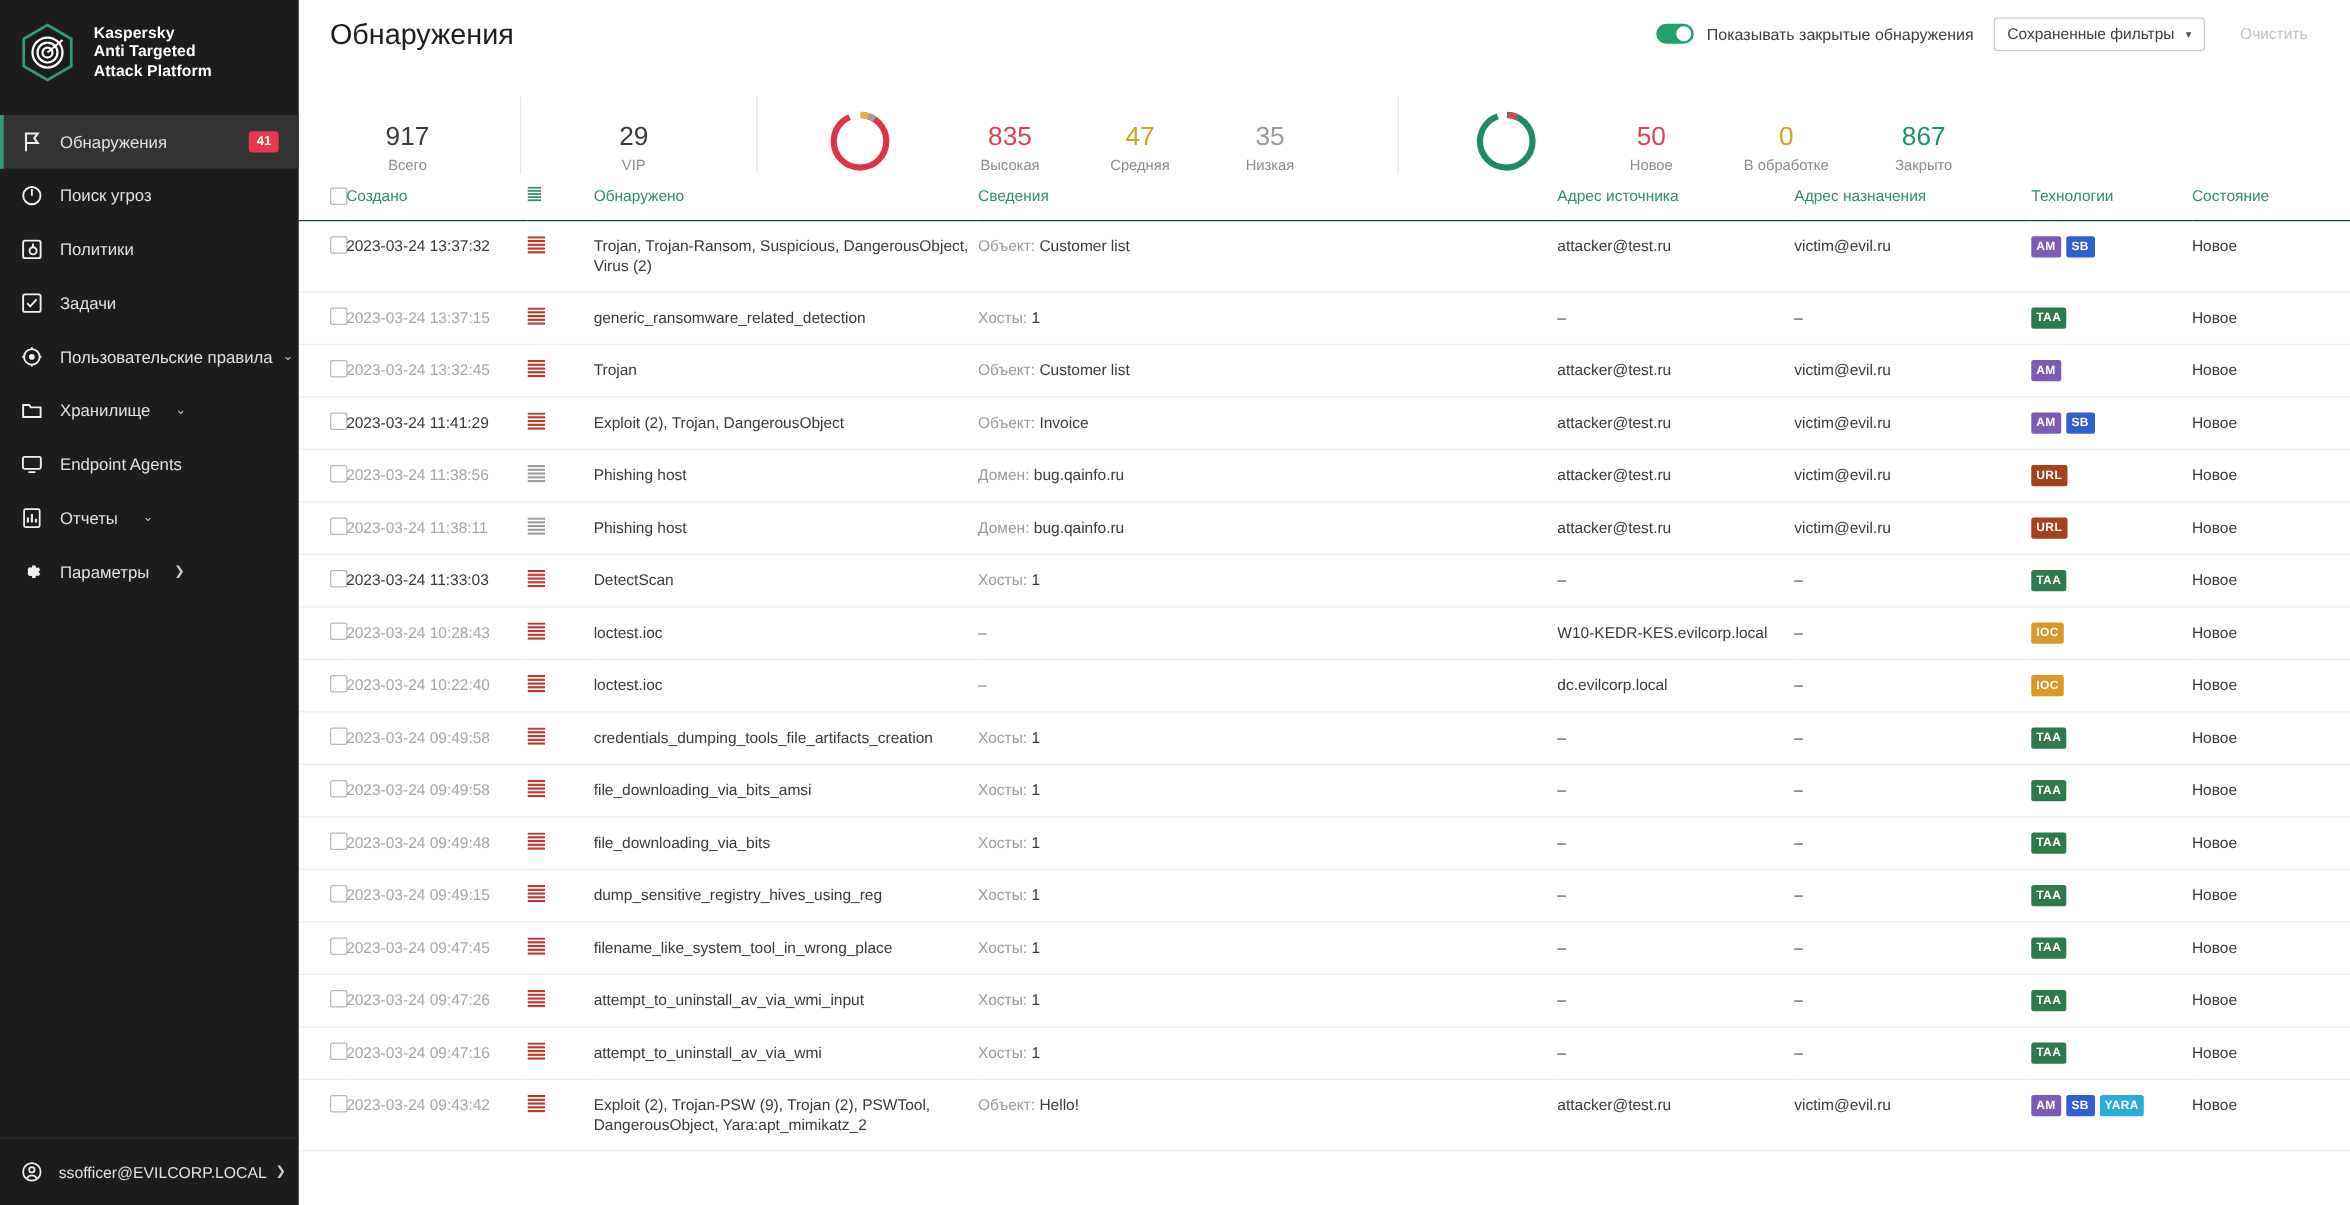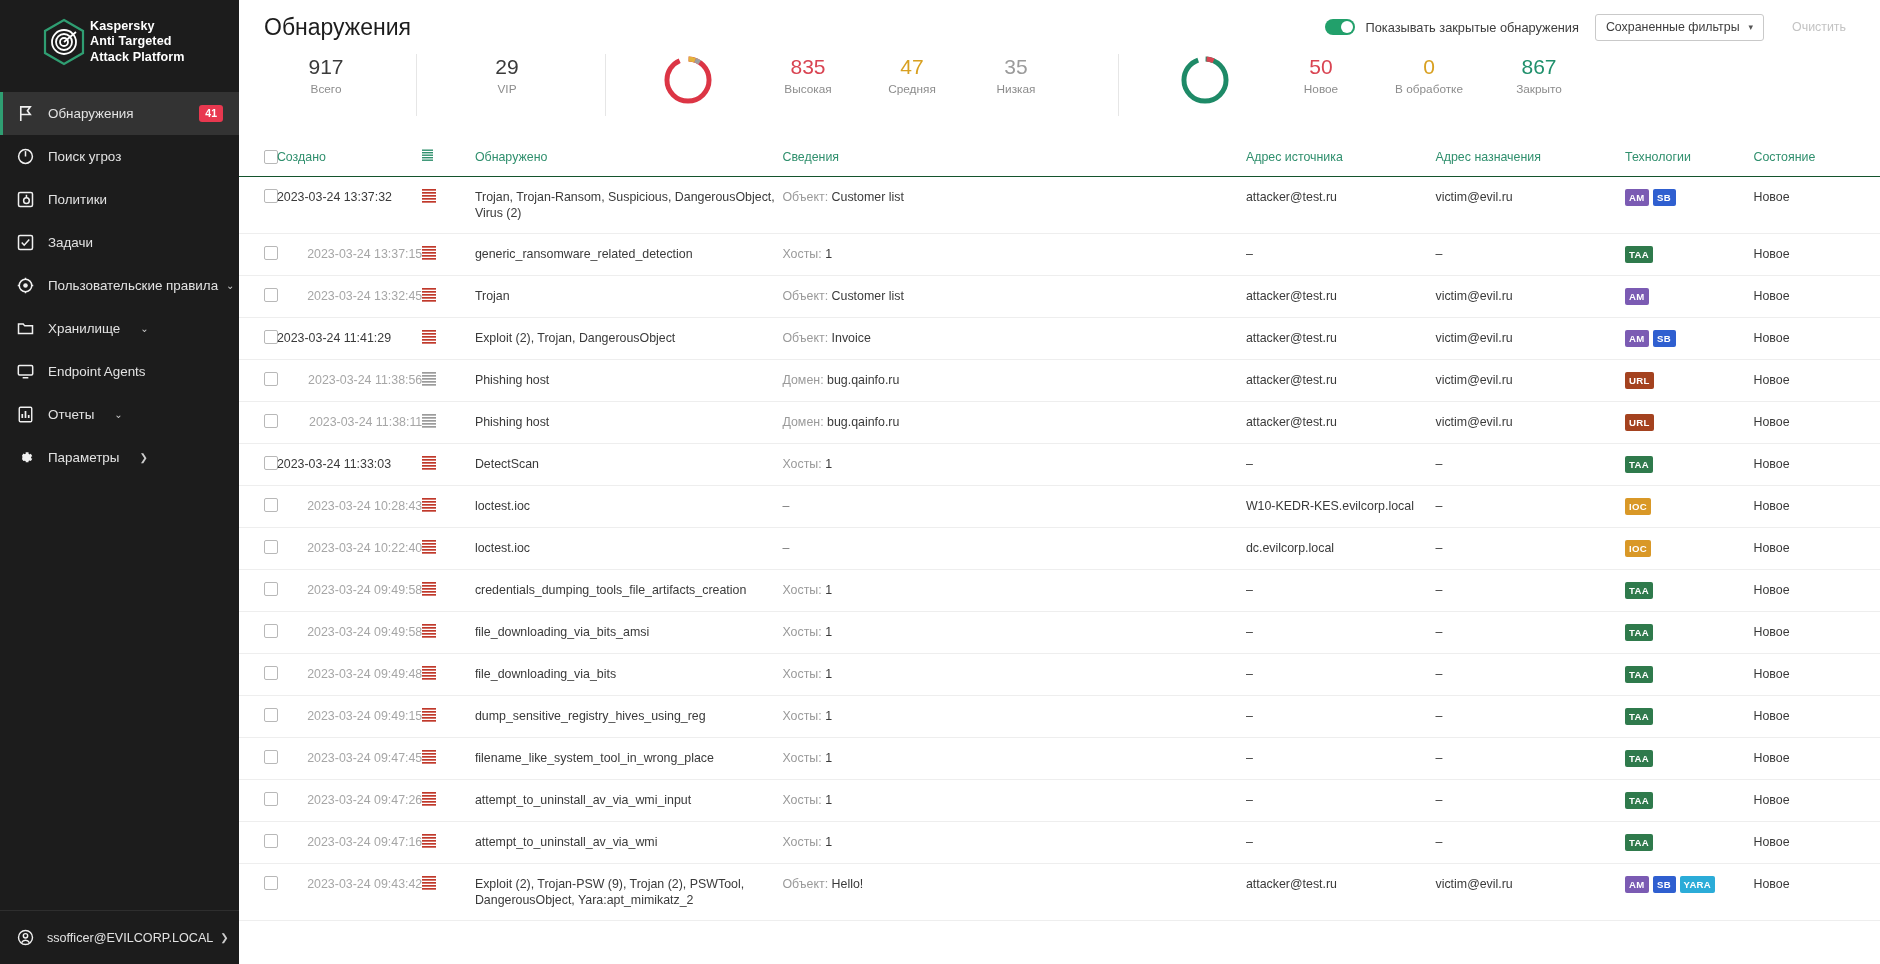--- a/index.html
+++ b/index.html
@@ -9,21 +9,21 @@
     background: #ffffff; overflow: hidden;
   }
   .app { display: flex; width: 1880px; height: 964px; }
 
   
   .sidebar {
     width: 239px; min-width: 239px; height: 964px;
     background: #1c1c1c; color: #e8e8e8;
     display: flex; flex-direction: column; position: relative;
   }
-  .brand { display: flex; align-items: center; gap: 4px; padding: 18px 0 18px 16px; margin-left: 26px; }
+  .brand { display: flex; align-items: center; gap: 15px; padding: 18px 0 18px 16px; }
   .brand-logo { width: 44px; height: 48px; flex: none; }
   .brand-text { font-size: 12.6px; line-height: 15.5px; font-weight: bold; color: #ffffff; letter-spacing: .1px; }
   .nav { margin-top: 8px; display: flex; flex-direction: column; }
   .nav-item {
     position: relative; display: flex; align-items: center;
     height: 43px; padding-left: 16px; gap: 14px;
     font-size: 13.4px; color: #e2e2e2; cursor: pointer; white-space: nowrap;
   }
   .nav-item.active { background: #333333; }
   .nav-item.active::before {
@@ -64,21 +64,21 @@
     align-items: center; gap: 9px; cursor: pointer;
   }
   .btn-outline .caret { font-size: 9px; color: #555; }
   .btn-ghost {
     height: 27px; border: none; background: transparent; border-radius: 3px;
     font-size: 12.4px; color: #c3c3c3; padding: 0 12px; cursor: default;
     display: flex; align-items: center; text-align: center;
   }
 
   
-  .stats { height: 85px; display: flex; align-items: flex-start; padding: 0 22px 0 25px; }
+  .stats { height: 85px; display: flex; align-items: flex-end; padding: 0 22px 0 25px; }
   .stat { display: flex; flex-direction: column; align-items: center; justify-content: center; }
   .stat-num { font-size: 21px; line-height: 26px; color: #3a3a3a; font-weight: normal; }
   .stat-lbl { font-size: 11.8px; color: #8c8c8c; margin-top: 2px; }
   .stat-num.high { color: #d94452; }
   .stat-num.mid { color: #d8a021; }
   .stat-num.low { color: #9b9b9b; }
   .stat-num.new { color: #d94452; }
   .stat-num.proc { color: #d8a021; }
   .stat-num.closed { color: #20906c; }
   .vdiv { width: 1px; height: 62px; background: #e6e6e6; }
@@ -104,21 +104,21 @@
   .c-src   { width: 180px; }
   .c-dst   { width: 180px; }
   .c-tech  { width: 122px; }
   .c-state { width: 120px; }
   thead .c-chk { padding-left: 25px; }
 
   .chk {
     width: 14px; height: 14px; border: 1px solid #b8b8b8; border-radius: 2px;
     background: #fff; display: block; cursor: pointer;
   }
-  .date-muted { color: #a6a6a6; text-align: right; }
+  .date-muted { color: #a6a6a6; }
   .date-dark { color: #3a3a3a; }
   .sev-icon { display: block; width: 14px; height: 15px; }
   .lbl-muted { color: #9a9a9a; }
   .dash { color: #7a7a7a; }
   .badges { display: flex; gap: 4px; }
   .badge {
     min-width: 23px; height: 17px; border-radius: 2px; color: #fff;
     font-size: 9.6px; font-weight: bold; letter-spacing: .3px;
     display: inline-flex; align-items: center; justify-content: center; padding: 0 4px;
   }

